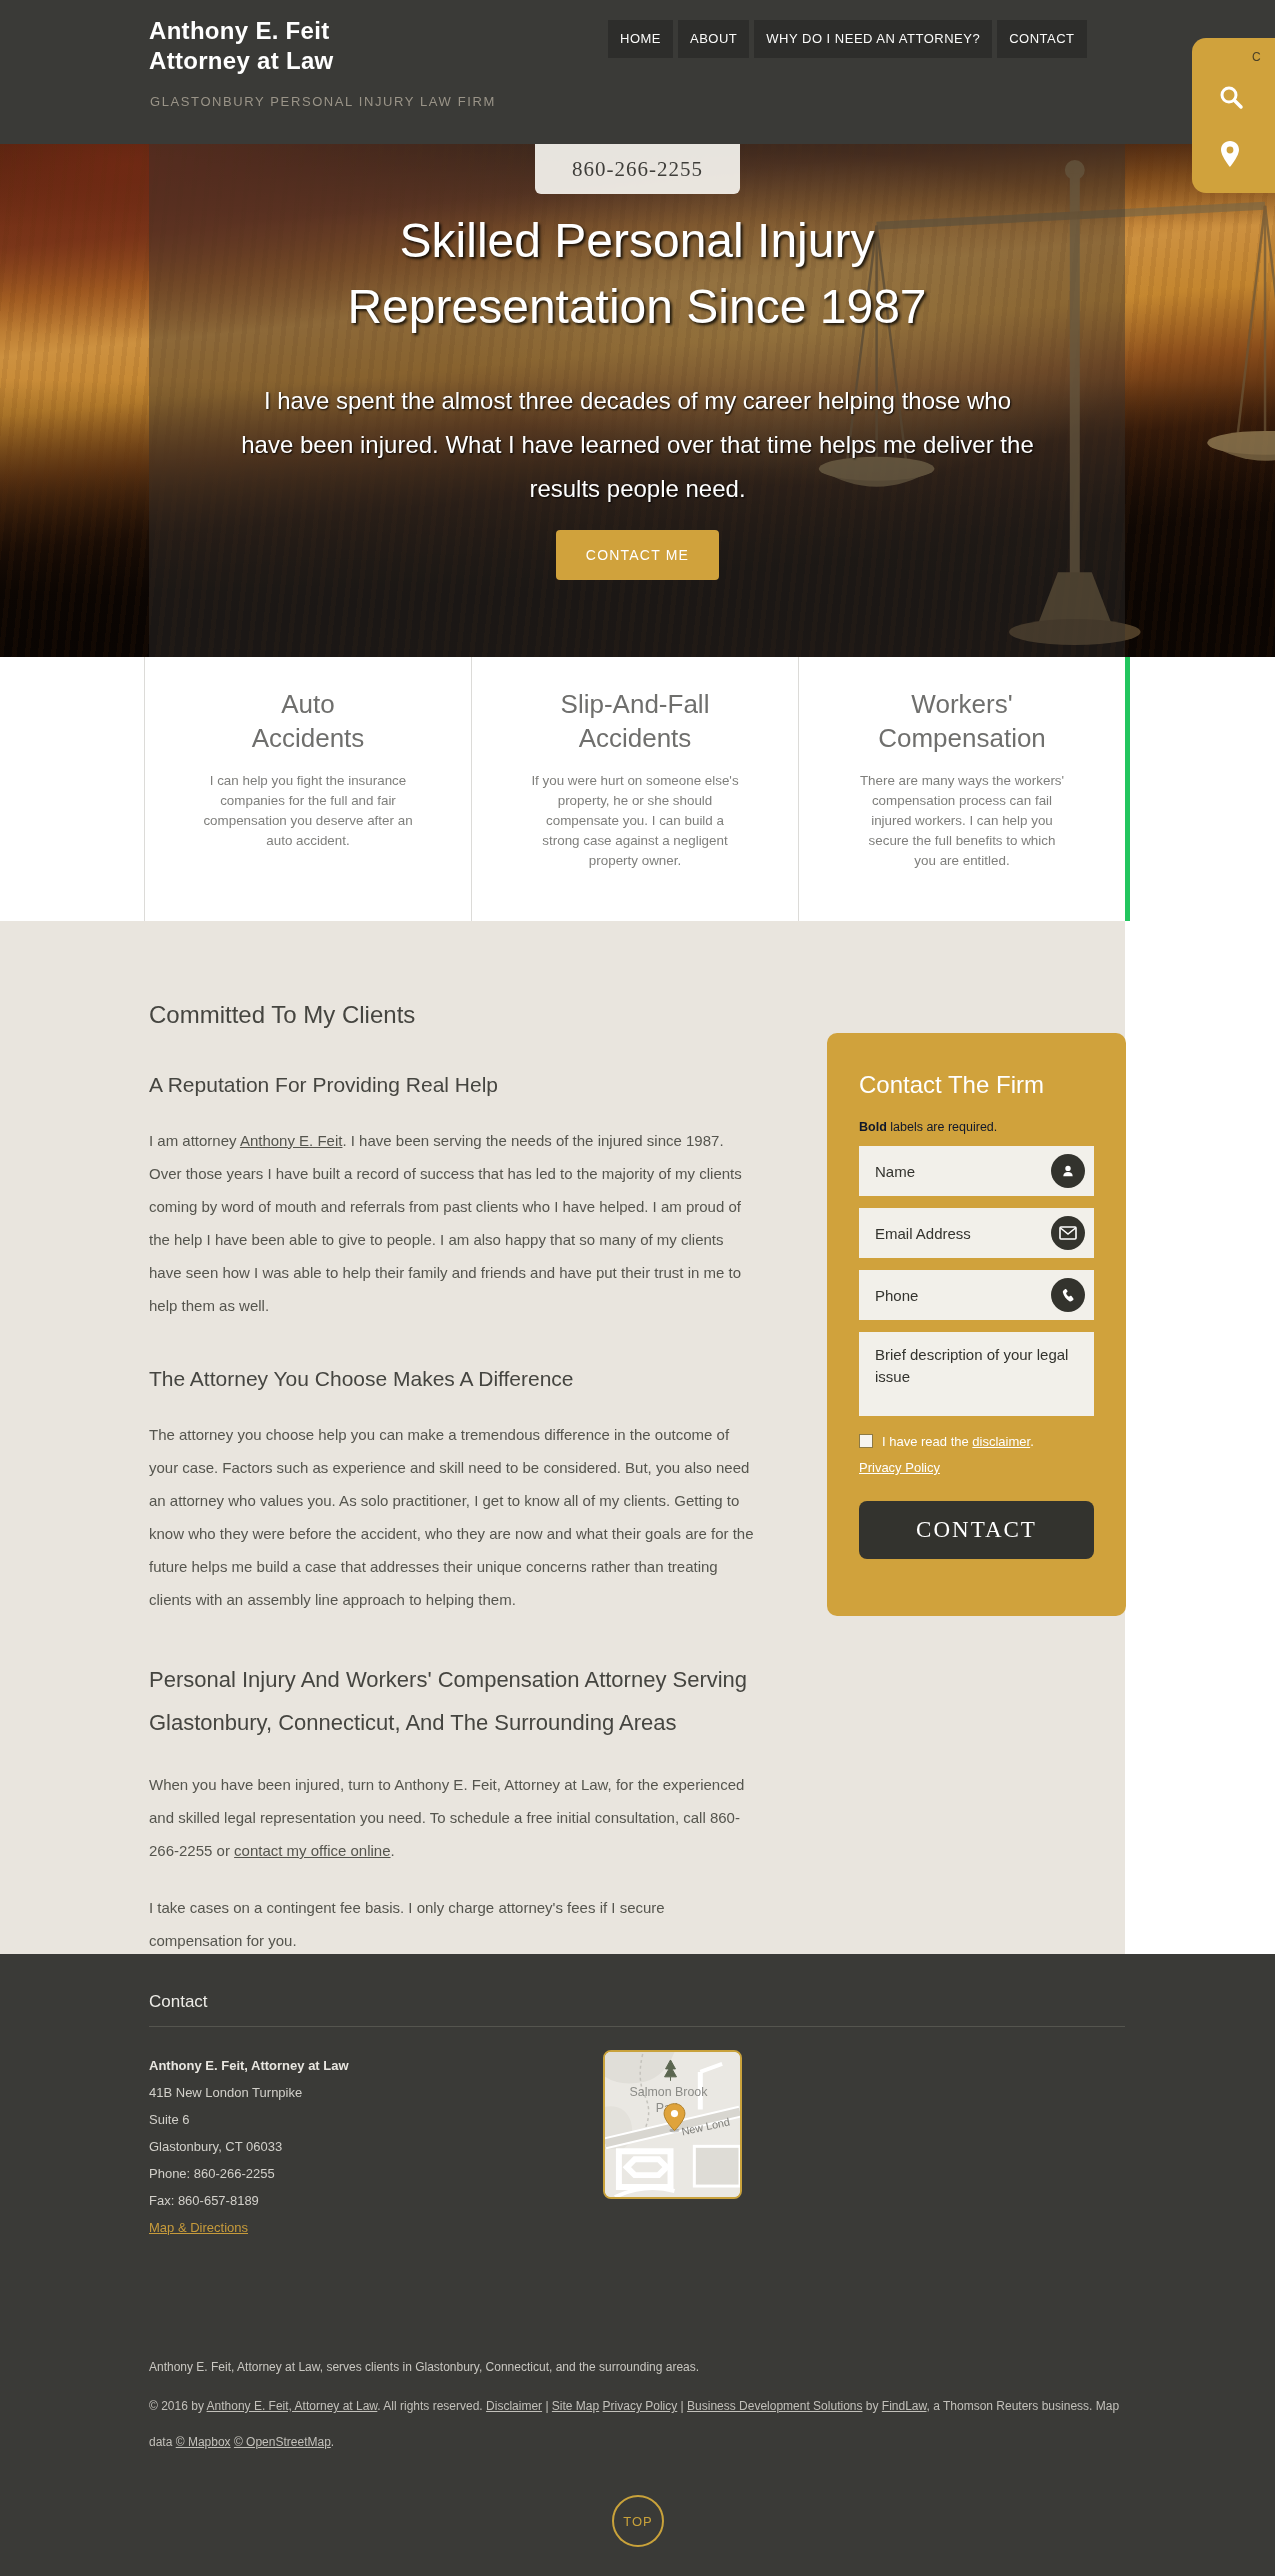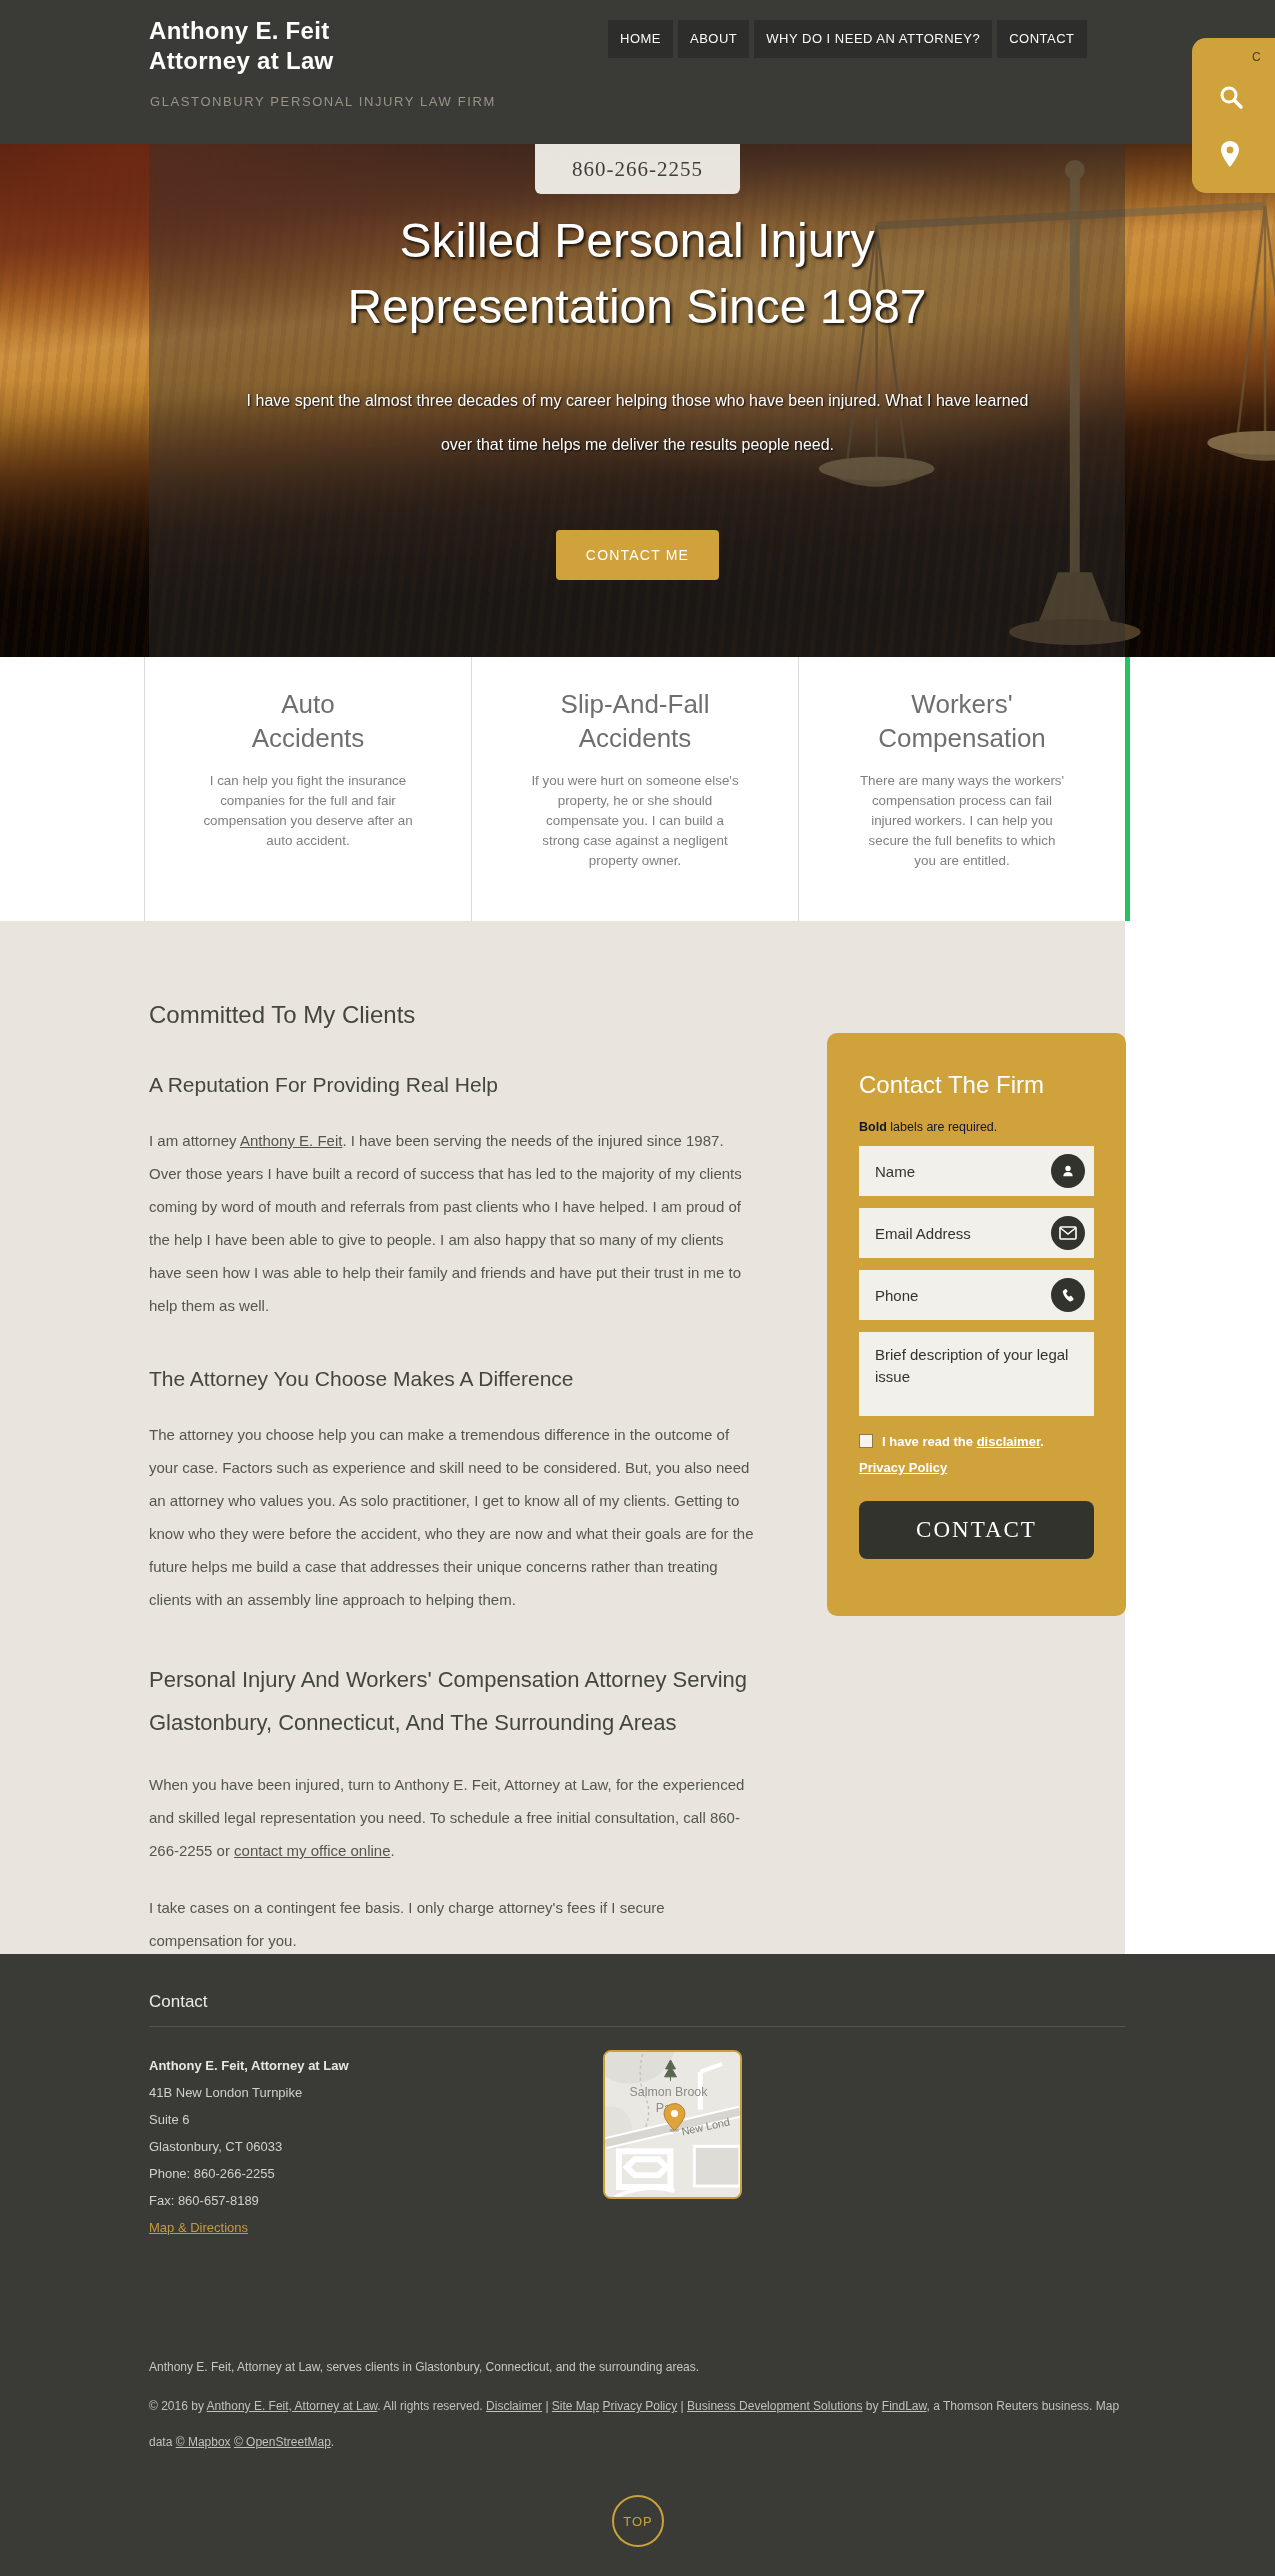--- a/index.html
+++ b/index.html
@@ -29,21 +29,21 @@
       radial-gradient(ellipse 618px 249px at 10% 4%, rgba(118,42,20,0.85), rgba(0,0,0,0) 70%),
       linear-gradient(to bottom, rgba(24,14,7,0.5) 0%, rgba(0,0,0,0) 16%),
       linear-gradient(to bottom, rgba(0,0,0,0) 46%, rgba(8,4,2,0.9) 88%),
       linear-gradient(174deg, #5c2a13 0%, #713619 10%, #7c3d1d 16%, #a96524 24%, #cd9140 33%, #c4862f 42%, #8a4d1b 52%, #40200c 63%, #1a0d06 78%, #2c1608 100%);
   }
   .hero-grain { position:absolute; inset:0; background:repeating-linear-gradient(96deg, rgba(92,46,10,0.10) 0 5px, rgba(0,0,0,0) 5px 13px); }
   .scales { position:absolute; left:777px; top:0; }
   .hero-shade { position:absolute; left:149px; top:0; width:976px; height:513px; background:rgba(52,50,47,0.42); }
   .phone-badge { position:absolute; left:535px; top:0; width:205px; height:50px; background:rgba(244,242,237,0.93); border-radius:0 0 6px 6px; text-align:center; line-height:50px; font-family:"Liberation Serif", serif; font-size:21px; letter-spacing:1px; color:#3f3e3a; z-index:6; }
   .hero-title { position:absolute; left:149px; top:64px; width:976px; text-align:center; color:#fff; font-size:48px; line-height:66px; font-weight:400; text-shadow:2px 2px 3px rgba(0,0,0,0.85); z-index:4; }
-  .hero-sub { position:absolute; left:239px; top:235px; width:797px; text-align:center; color:#fff; font-size:16px; line-height:44px; text-shadow:1px 1px 2px rgba(0,0,0,0.9); z-index:4; }
+  .hero-sub { position:absolute; left:239px; top:235px; width:797px; text-align:center; color:#fff; font-size:24px; line-height:44px; text-shadow:1px 1px 2px rgba(0,0,0,0.9); z-index:4; }
   .hero-cta { position:absolute; left:556px; top:386px; width:163px; height:50px; background:#d0a23c; border:none; border-radius:4px; color:#fff; font-size:14px; letter-spacing:1.2px; cursor:pointer; z-index:6; font-family:"Liberation Sans", sans-serif; }
 
   
   .services { position:absolute; left:0; top:657px; width:1275px; height:264px; background:#fff; }
   .svc-row { position:absolute; left:144px; top:0; width:986px; height:264px; display:flex; }
   .svc { flex:1 1 0; border-left:1px solid #dcdbd8; padding:30px 18px 0; text-align:center; }
   .svc:last-child { border-right:5px solid #22c55e; }
   .svc h3 { font-size:26px; line-height:34px; font-weight:400; color:#6f6f6d; max-width:169px; margin:0 auto 16px; }
   .svc p { font-size:13.4px; line-height:20px; color:#7f7f7c; max-width:211px; margin:0 auto; }
 
@@ -60,21 +60,21 @@
   
   .panel { position:absolute; left:827px; top:112px; width:299px; min-height:583px; background:#d0a23c; border-radius:10px; padding:36px 32px 42px; }
   .panel h3 { color:#fff; font-size:24px; line-height:31px; font-weight:400; width:199px; }
   .panel-note { margin-top:20px; color:#0f172a; font-size:12.5px; }
   .field { position:relative; margin-top:12px; height:50px; background:#f2f0ea; }
   .field input { width:100%; height:100%; border:none; background:transparent; padding:0 50px 0 16px; font-size:15px; color:#33332e; font-family:"Liberation Sans", sans-serif; }
   .field input::placeholder, .tfield textarea::placeholder { color:#33332e; opacity:1; }
   .ficon { position:absolute; right:9px; top:8px; width:34px; height:34px; border-radius:50%; background:#33332d; display:flex; align-items:center; justify-content:center; }
   .tfield { margin-top:12px; height:84px; background:#f2f0ea; }
   .tfield textarea { width:100%; height:100%; border:none; background:transparent; resize:none; padding:12px 16px; font-size:15px; line-height:22px; color:#33332e; font-family:"Liberation Sans", sans-serif; }
-  .check-row { margin-top:16px; color:#fff; font-size:13px; font-weight:bold; line-height:19px; }
+  .check-row { margin-top:16px; color:#fff; font-size:13px; font-weight:normal; line-height:19px; }
   .checkbox { display:inline-block; width:14px; height:14px; background:#f6f4ef; border:1px solid #8d7a45; vertical-align:-2px; margin-right:9px; cursor:pointer; }
   .wlink { color:#fff; text-decoration:underline; cursor:pointer; }
   .privacy-row { margin-top:7px; font-size:13px; }
   .submit-btn { margin-top:24px; width:100%; height:58px; background:#33332e; border:none; border-radius:8px; color:#fff; font-family:"Liberation Serif", serif; font-size:23px; letter-spacing:2px; cursor:pointer; }
 
   
   .footer { position:absolute; left:0; top:1954px; width:1275px; height:622px; background:#3a3a37; }
   .f-heading { position:absolute; left:149px; top:38px; font-size:17px; font-weight:400; color:#edece7; }
   .f-rule { position:absolute; left:149px; top:72px; width:976px; border-top:1px solid #55554f; }
   .addr { position:absolute; left:149px; top:98px; font-size:13px; line-height:27px; color:#d2d0ca; }

